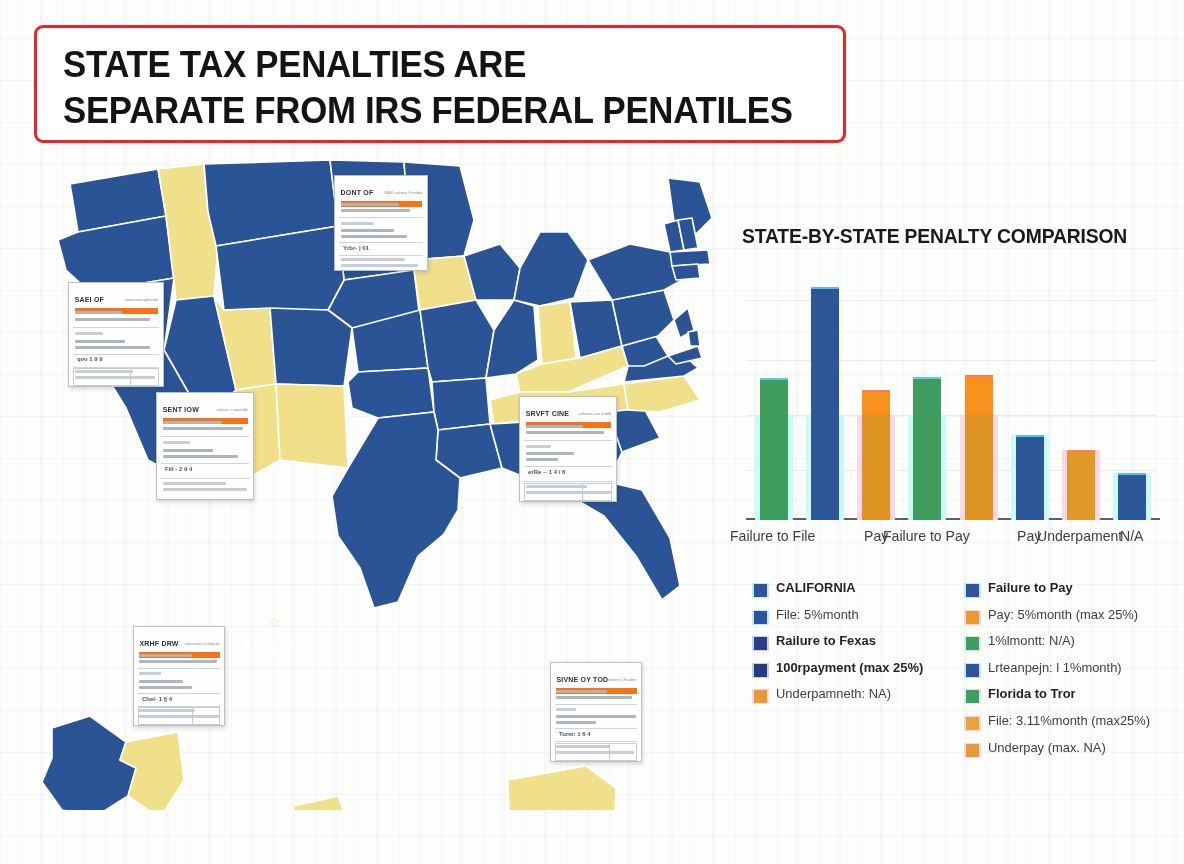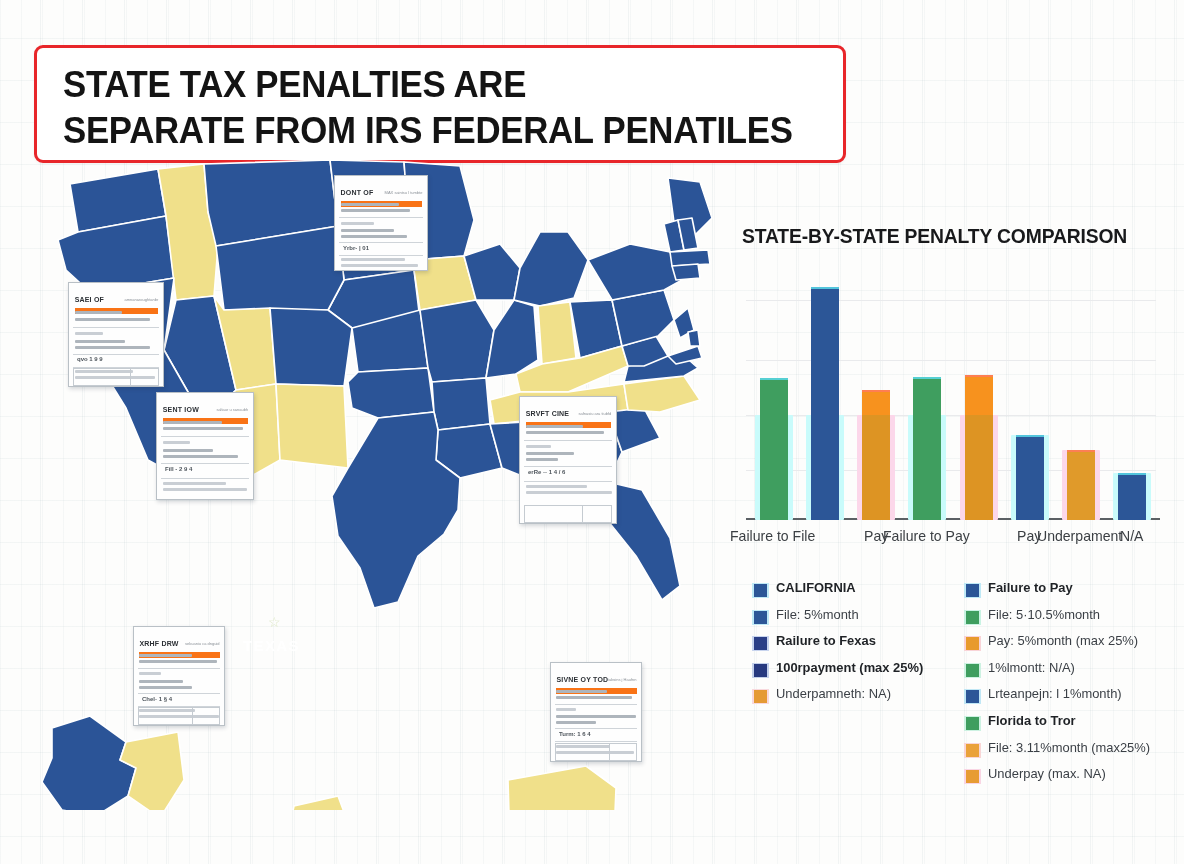--- a/index.html
+++ b/index.html
@@ -30,21 +30,20 @@
   }
 
   
   #title-banner{
     position:absolute;left:34px;top:25px;width:812px;height:118px;
     background:#ffffff;
     border:3.5px solid #e8262a;
     border-radius:9px;
     box-sizing:border-box;
     box-shadow:0 1px 3px rgba(0,0,0,.05);
-    margin-top:20px;
   }
   .title-line{
     position:absolute;left:26px;
     color:#141414;
     font-weight:bold;
     font-size:37px;
     letter-spacing:-.3px;
     white-space:nowrap;
     transform:scaleX(.94);
     transform-origin:left center;
@@ -338,21 +337,21 @@
     <div class="dc-line faint" style="top:48px;width:28%;"></div>
     <div class="dc-line" style="top:56px;width:52%;"></div>
     <div class="dc-line" style="top:62px;width:78%;"></div>
     <div class="dc-rule" style="top:70px;"></div>
     <div class="dc-amt" style="left:8px;top:73px;">Fill -    2 9 4</div>
     <div class="dc-rule" style="top:85px;"></div>
     <div class="dc-line faint" style="top:89px;width:66%;"></div>
     <div class="dc-line faint" style="top:95px;width:88%;"></div>
   </div>
 
-  <div class="doc-card" style="left:511px;top:236px;width:98px;height:128px;">
+  <div class="doc-card" style="left:511px;top:236px;width:98px;height:106px;">
     <div class="dc-head">
       <div class="dc-title">SRVFT CINE</div>
       <div class="dc-sub">safnasiu ara tiubfd</div>
     </div>
     <div class="dc-line" style="top:28px;width:60%;"></div>
     <div class="dc-line" style="top:34px;width:82%;"></div>
     <div class="dc-rule" style="top:43px;"></div>
     <div class="dc-line faint" style="top:48px;width:26%;"></div>
     <div class="dc-line" style="top:55px;width:50%;"></div>
     <div class="dc-line" style="top:61px;width:34%;"></div>
@@ -532,27 +531,20 @@
   <div class="leg-col" id="leg-col-right">
       <div class="leg-row">
         <span class="leg-sw">
           <span class="hal" style="background: rgb(191, 233, 246);"></span>
           <span class="core" style="background: rgb(44, 86, 151);"></span>
         </span>
         <span class="leg-tx b">Failure to Pay</span>
       </div>
       <div class="leg-row">
         <span class="leg-sw">
-          <span class="hal" style="background: rgb(201, 243, 227);"></span>
-          <span class="core" style="background: rgb(63, 158, 95);"></span>
-        </span>
-        <span class="leg-tx blur">File: 5·10.5%month</span>
-      </div>
-      <div class="leg-row">
-        <span class="leg-sw">
           <span class="hal" style="background: rgb(249, 212, 216);"></span>
           <span class="core" style="background: rgb(232, 154, 44);"></span>
         </span>
         <span class="leg-tx blur">Pay: 5%month (max 25%)</span>
       </div>
       <div class="leg-row">
         <span class="leg-sw">
           <span class="hal" style="background: rgb(205, 242, 226);"></span>
           <span class="core" style="background: rgb(63, 158, 95);"></span>
         </span>

